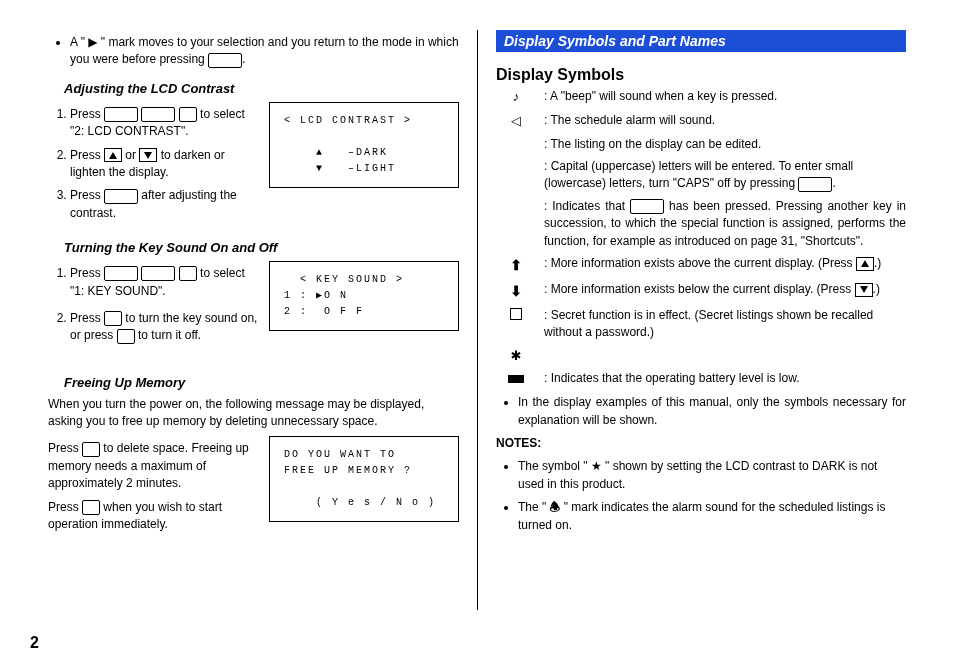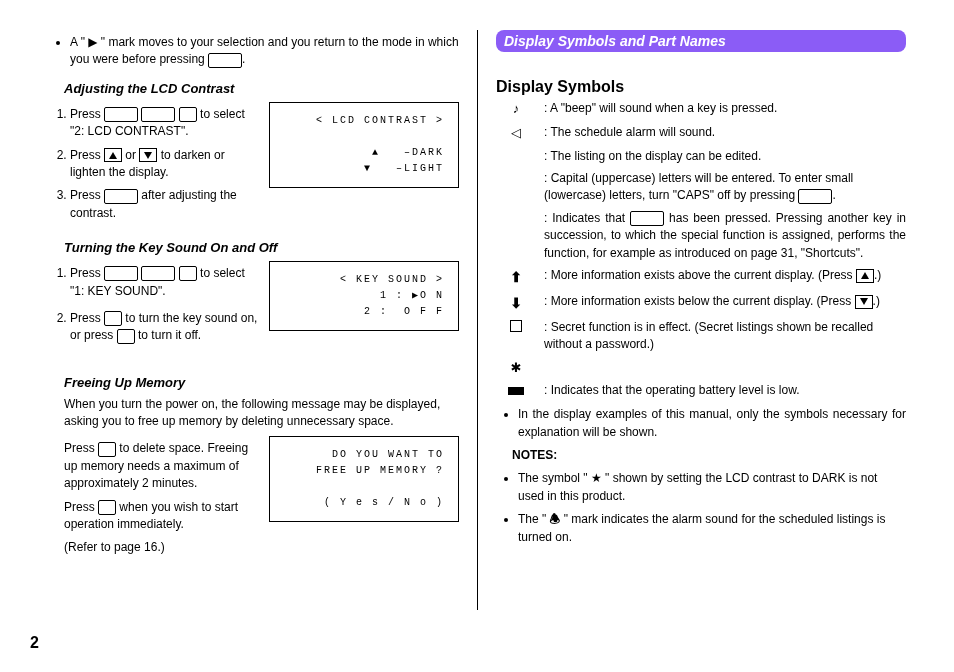--- a/index.html
+++ b/index.html
@@ -30,44 +30,43 @@
   .col-right {
     border-left: 1px solid #000;
   }
   .b-title {
     font-weight: bold;
     font-style: italic;
     font-size: 13px;
     margin: 12px 0 6px 16px;
   }
   .section-bar {
-    background: #8b5cf6;
+    background: #1d4ed8;
     color: #fff;
     font-weight: bold;
     font-style: italic;
     font-size: 14px;
     padding: 3px 8px;
-    margin-bottom: 26px;
-    border-radius: 8px;
+    margin-bottom: 14px;
   }
   .h2 {
     font-weight: bold;
     font-size: 16px;
     margin: 6px 0 4px 0;
   }
   ul, ol {
     margin: 4px 0;
     padding-left: 22px;
   }
   li {
     margin-bottom: 6px;
     line-height: 1.45;
   }
   p {
-    margin: 4px 0 6px 16px;
+    margin: 4px 0 6px 0;
     line-height: 1.45;
   }
   .keybox {
     display: inline-block;
     border: 1px solid #000;
     border-radius: 2px;
     min-width: 32px;
     height: 13px;
     vertical-align: middle;
     background: #fff;
@@ -77,21 +76,21 @@
     height: 13px;
   }
   .display-box {
     border: 1px solid #000;
     padding: 10px 14px;
     font-family: "Courier New", monospace;
     font-size: 10px;
     letter-spacing: 2px;
     line-height: 1.6;
     width: 160px;
-    text-align: right;
+    text-align: left;
     white-space: pre;
   }
   .db-wrap {
     display: flex;
     justify-content: space-between;
     align-items: flex-start;
     gap: 10px;
   }
   .db-text {
     flex: 1;
@@ -239,21 +238,20 @@
         <p>
           <span>Press </span>
           <span class="keybox sm"></span>
           <span> to delete space. Freeing up memory needs a maximum of approximately 2 minutes.</span>
         </p>
         <p>
           <span>Press </span>
           <span class="keybox sm"></span>
           <span> when you wish to start operation immediately.</span>
         </p>
-        <p>(Refer to page 16.)</p>
       </div>
       <div class="display-box">DO YOU WANT TO
 FREE UP MEMORY ?
 
     ( Y e s / N o )</div>
     </div>
   </div>
 
   <div class="col col-right">
     <div class="section-bar">Display Symbols and Part Names</div>

